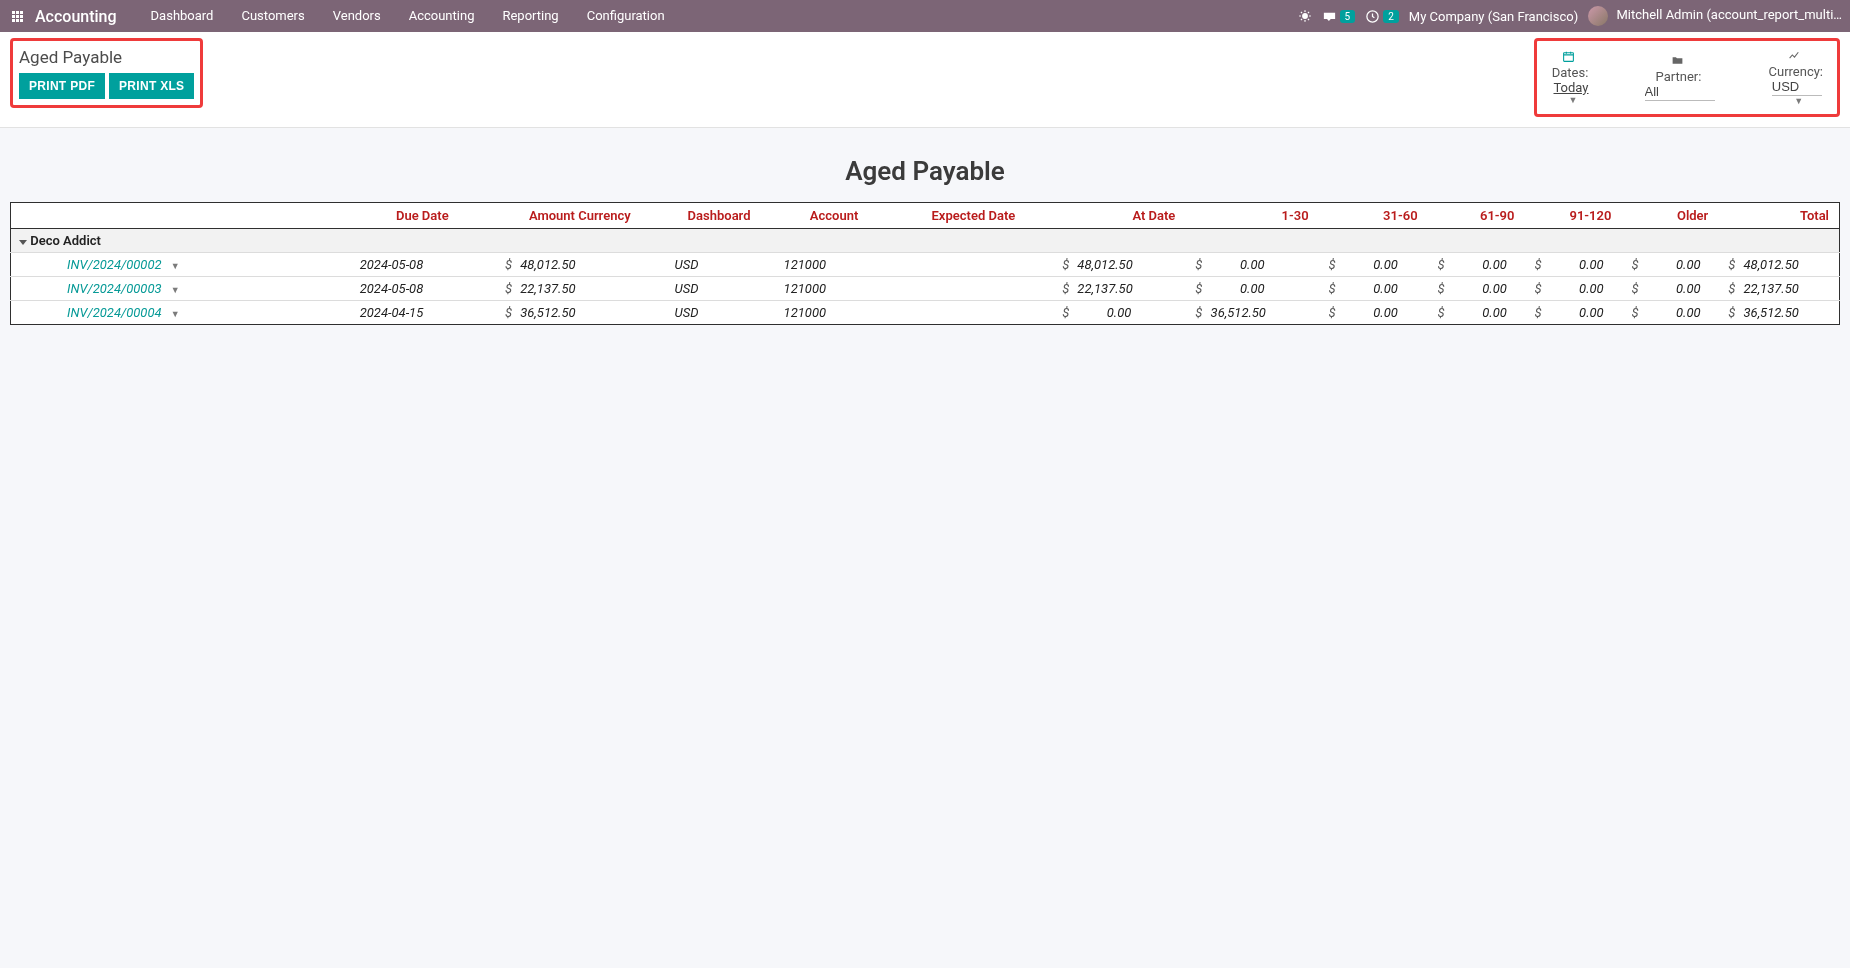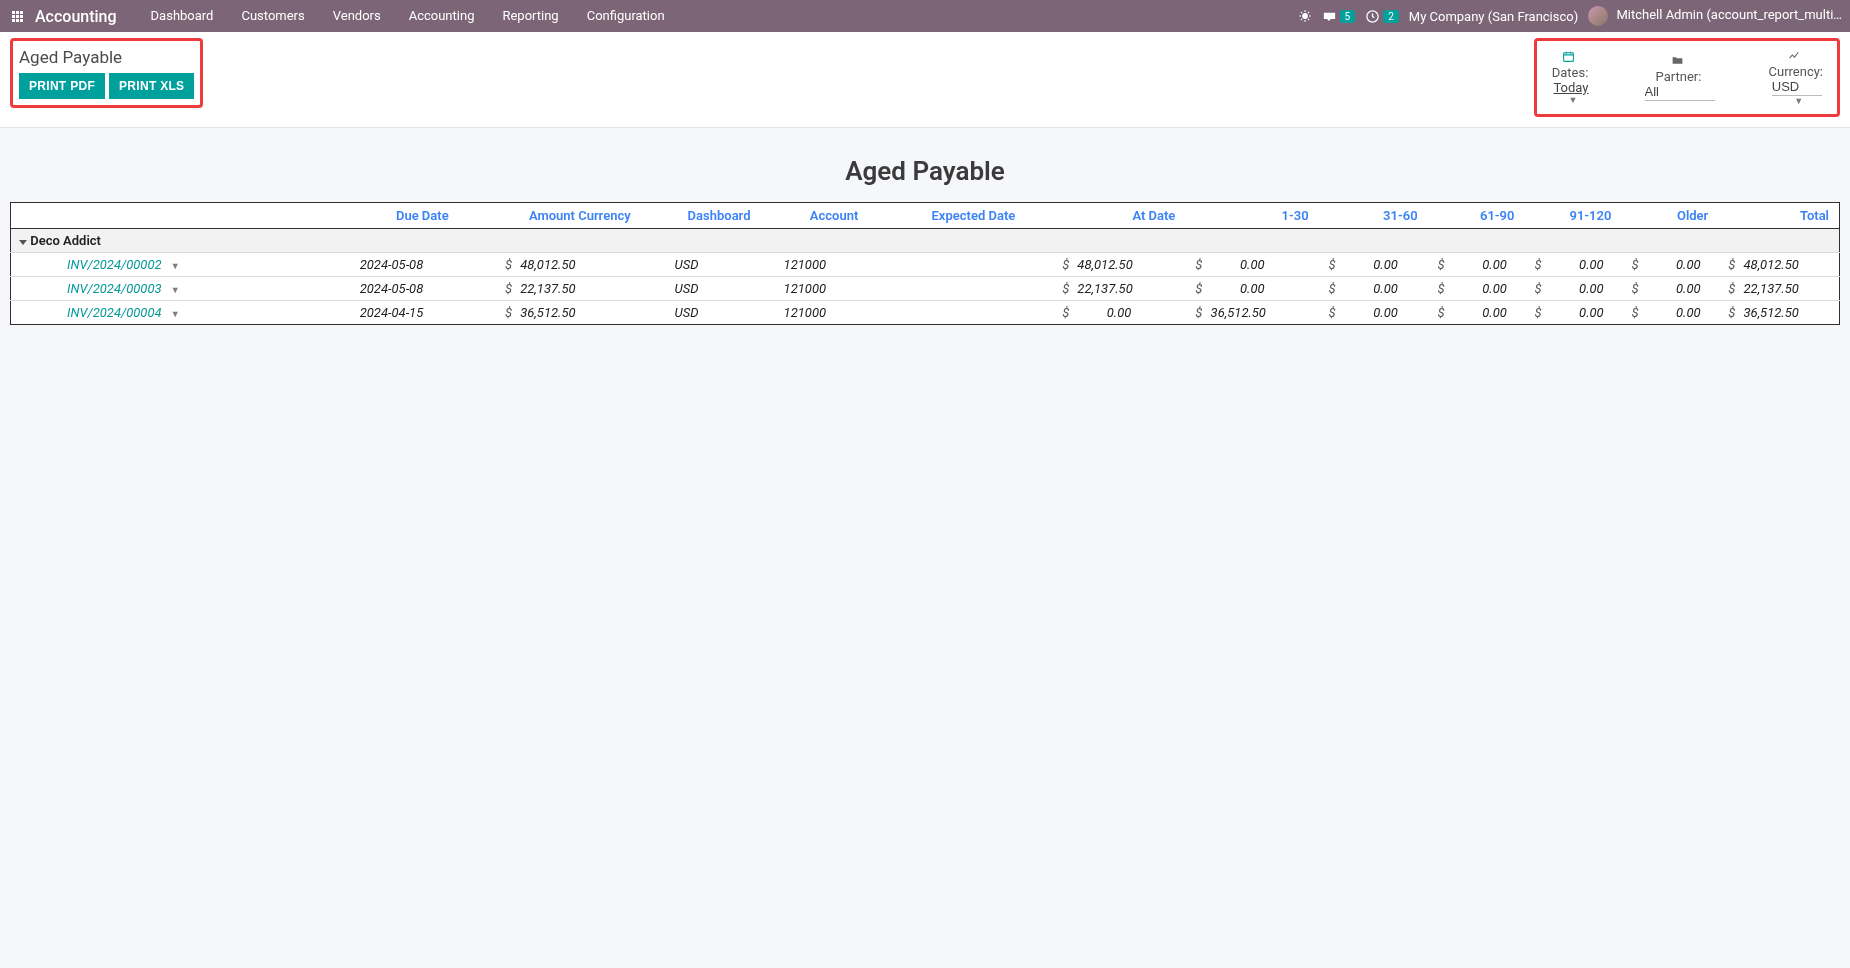--- a/index.html
+++ b/index.html
@@ -32,21 +32,21 @@
 .filter .val-input { border:none; border-bottom:1px solid #bbb; background:transparent; font-size:13px; width:70px; margin-left:2px; padding-bottom:1px; color:#444; }
 .caret { margin-left:6px; font-size:9px; color:#7b7b7b; }
 .ficon { margin-right:2px; color:#00a09d; font-size:13px; line-height:1; }
 .ficon.gray { color:#666; }
 
 
 .report-area { padding:10px; }
 .report-title { text-align:center; font-size:26px; font-weight:600; color:#3b3b3b; margin:18px 0 16px; }
 .tbl { width:100%; border-collapse:collapse; border:1px solid #2f2f2f; background:#fff; table-layout:fixed; }
 .tbl th, .tbl td { padding:4px 10px; font-size:13px; white-space:nowrap; overflow:hidden; }
-.tbl thead th { font-weight:600; color:#3b82f6; border-bottom:1px solid #2f2f2f; height:26px; }
+.tbl thead th { font-weight:600; color:#b91c1c; border-bottom:1px solid #2f2f2f; height:26px; }
 .tbl tbody tr { border-top:1px solid #dcdcdc; }
 .tbl tbody tr.grp { background:#f2f2f2; font-weight:600; }
 .tbl tbody tr.grp.alt { background:#fff; font-weight:600; }
 .tbl tbody tr.inv { background:#fff;font-style:italic; }
 .carettri { display:inline-block; border-style:solid; }
 .tri-down { border-width:5px 4px 0 4px; border-color:#555 transparent transparent transparent; }
 .tri-right { border-width:4px 0 4px 5px; border-color:transparent transparent transparent #555; }
 .invlink { color:#079a97; cursor:pointer; }
 .money { text-align:left; }
 .money .cur { color:#555; display:inline-block; width:12px; }

